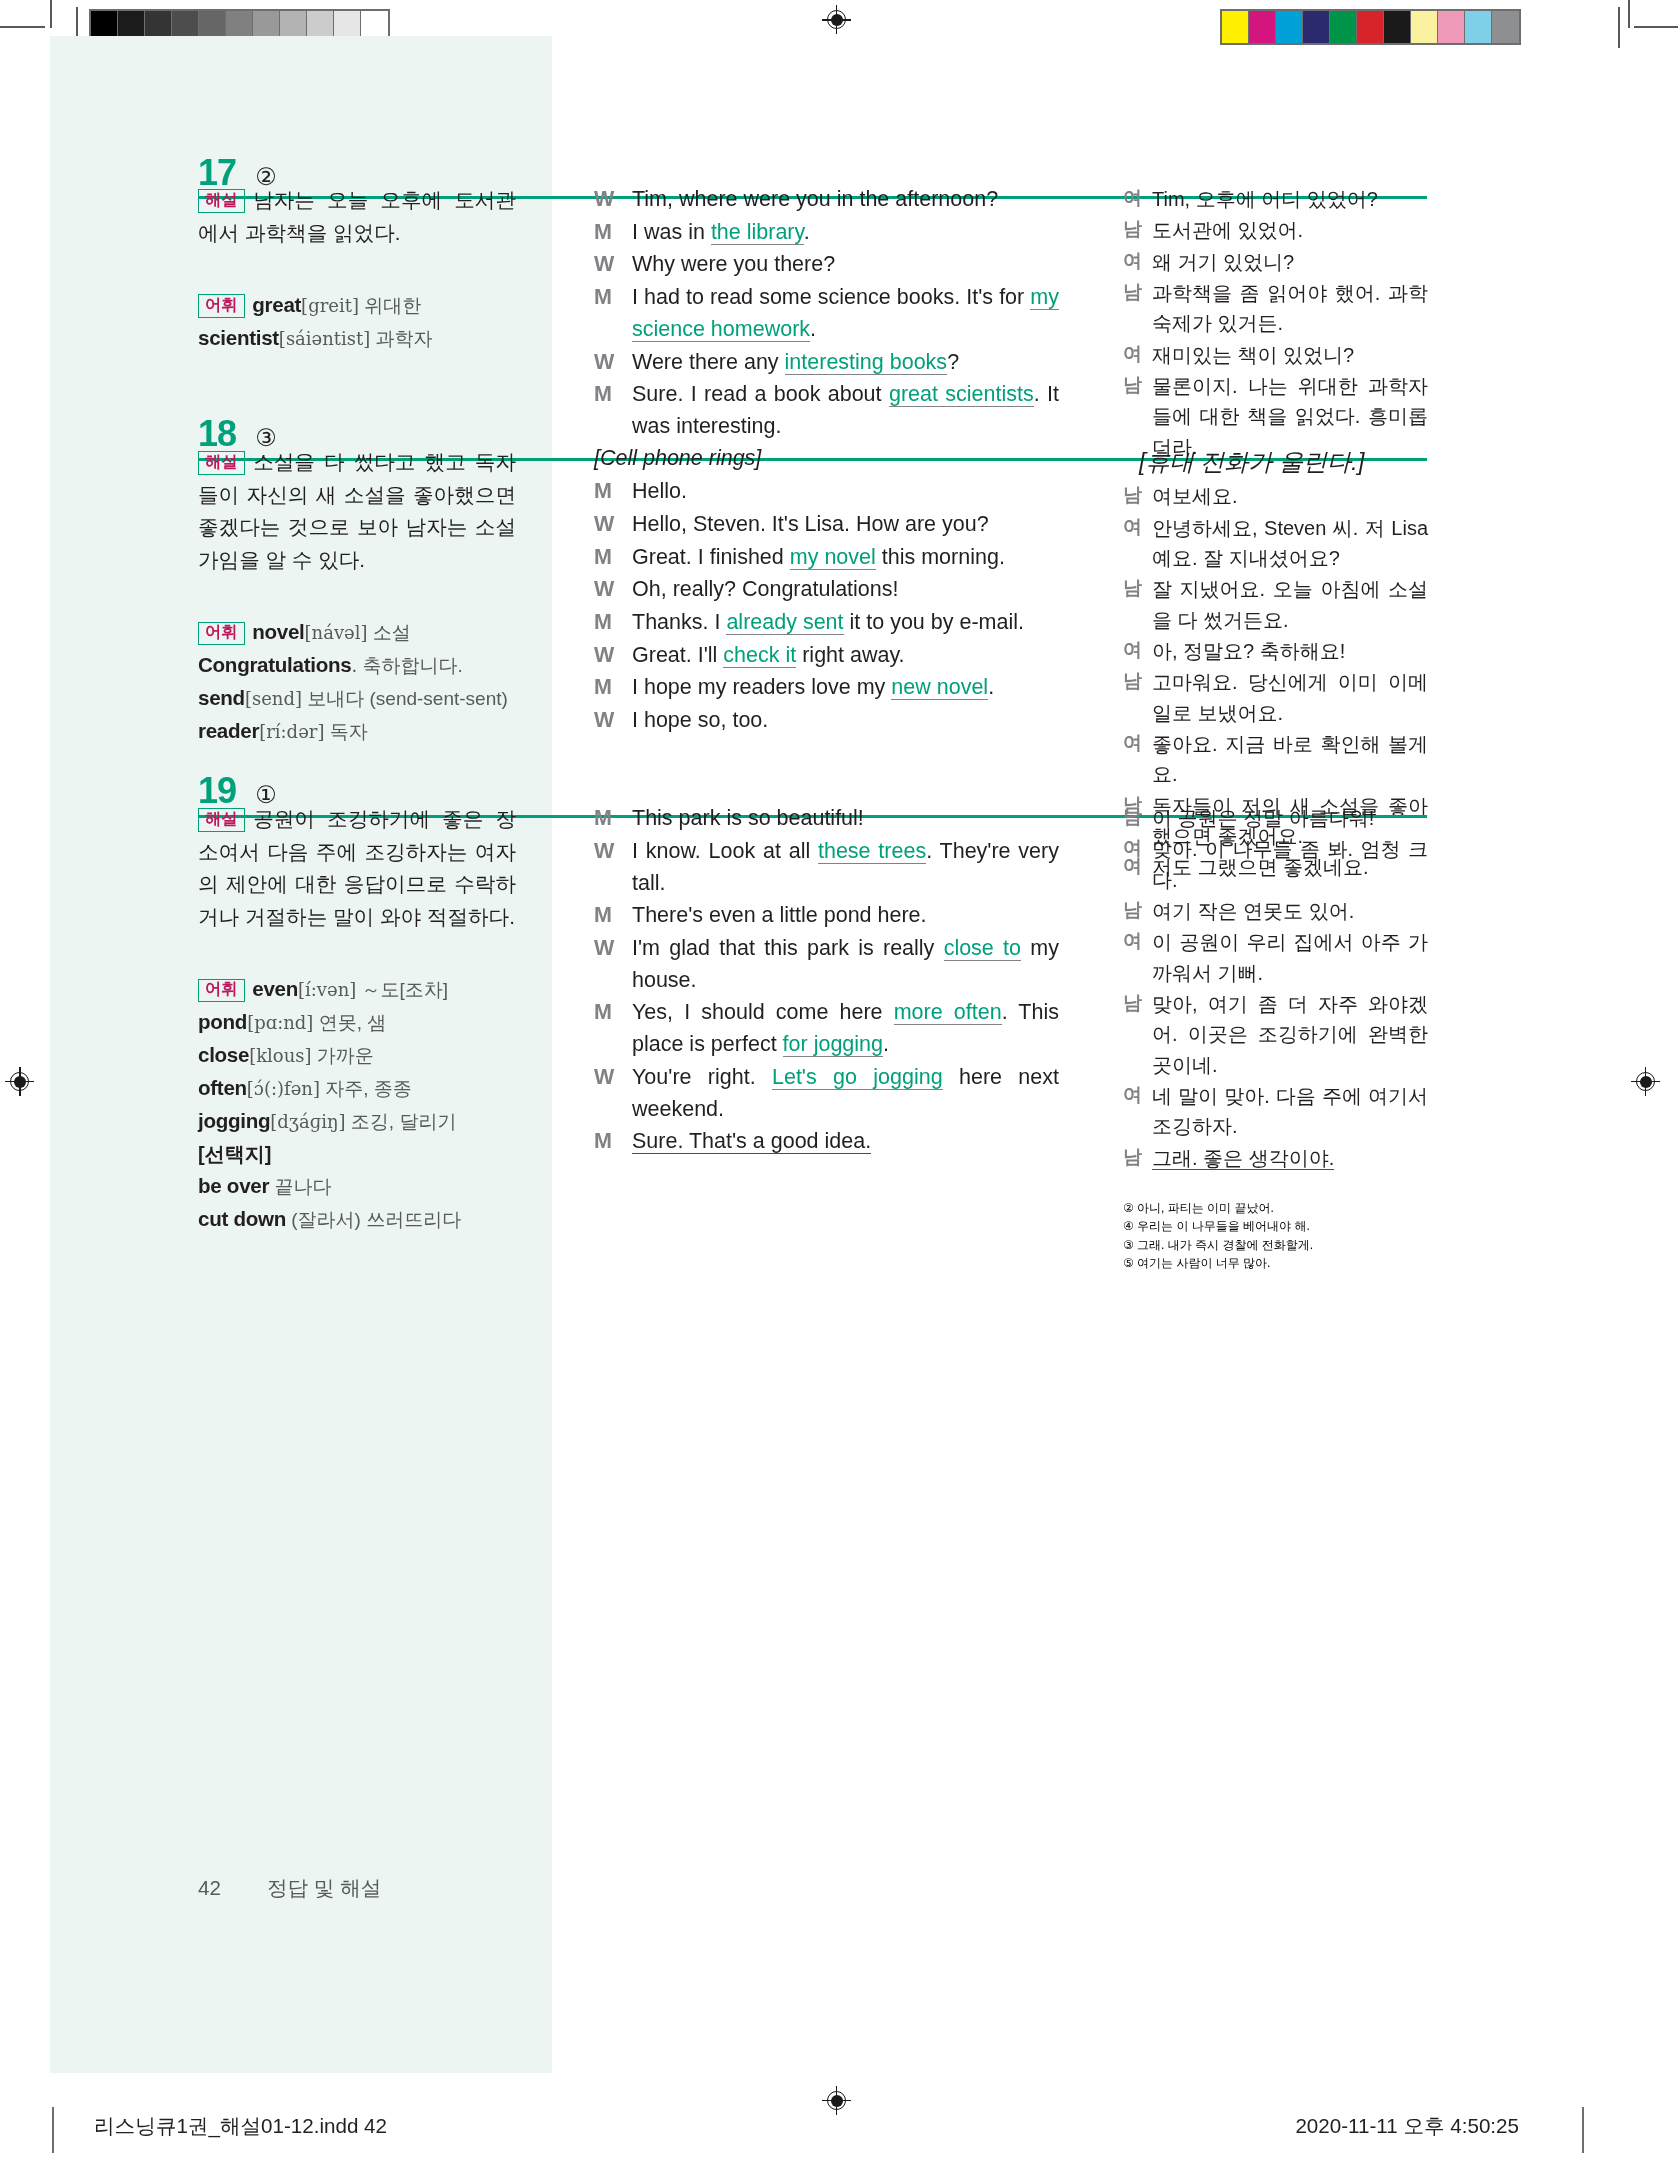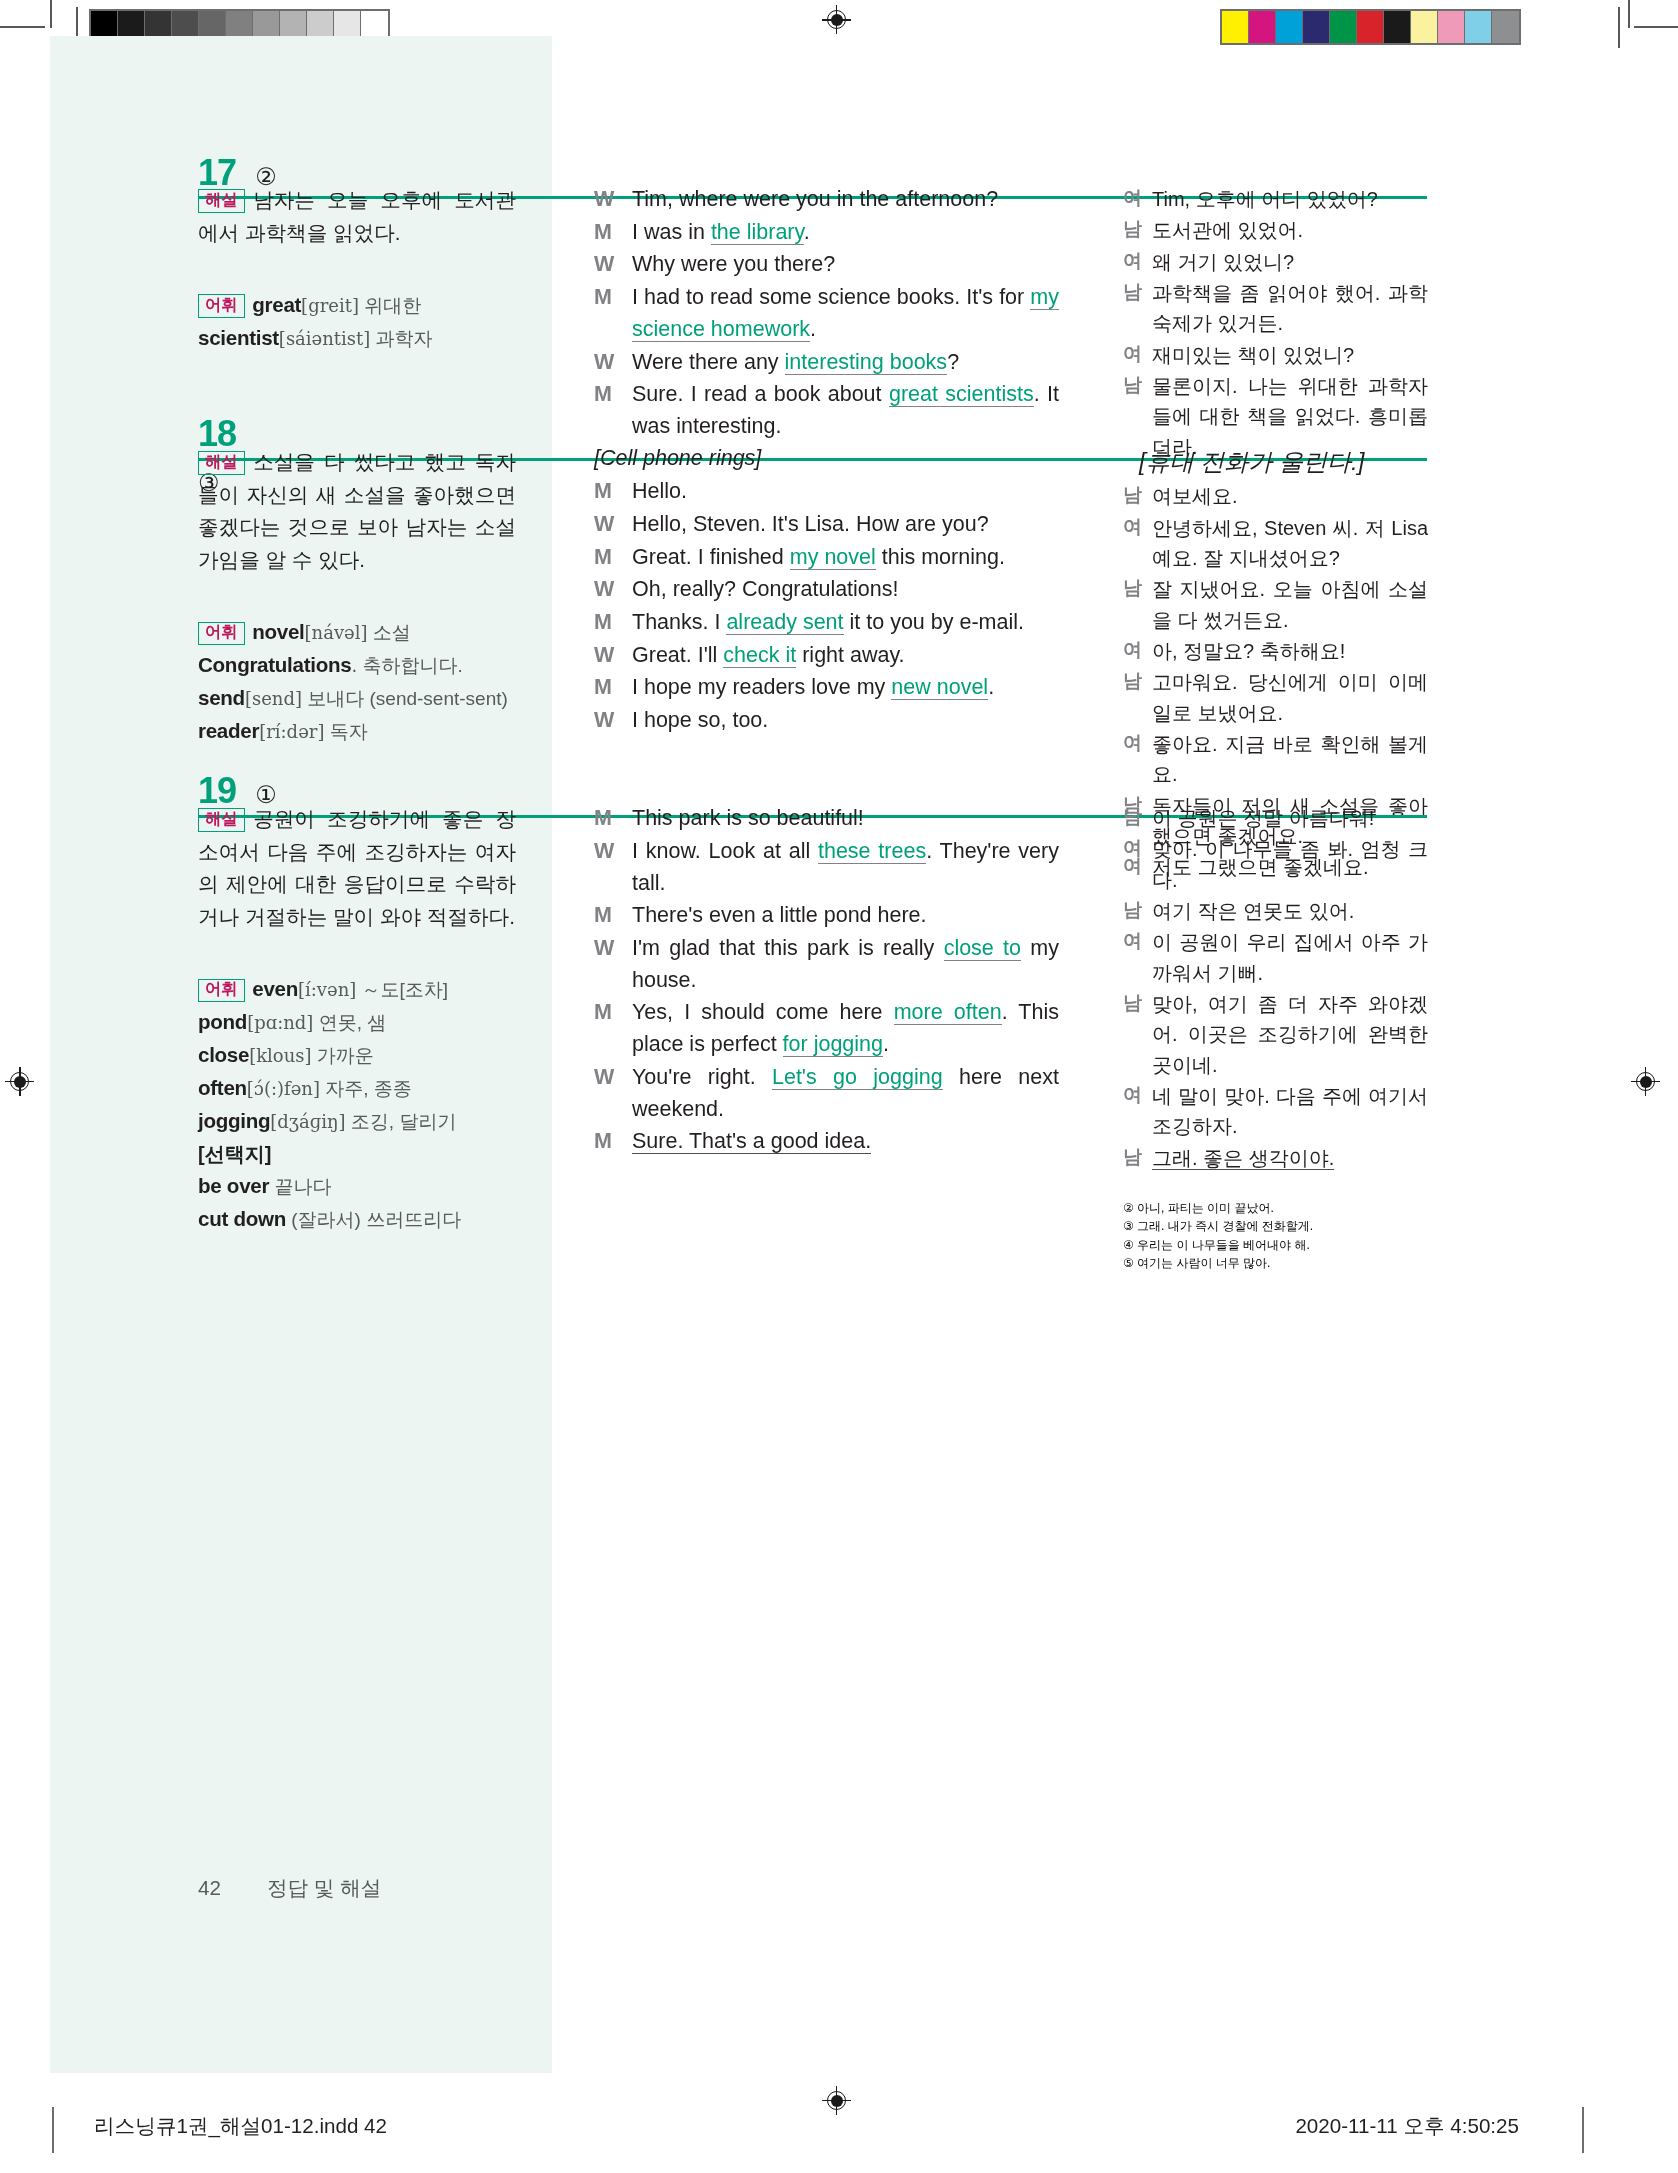--- a/index.html
+++ b/index.html
@@ -411,21 +411,21 @@
       </div>
       <div class="ko-line">
         <span class="ko-spk">여</span>
         <span class="ko-txt">재미있는 책이 있었니?</span>
       </div>
       <div class="ko-line">
         <span class="ko-spk">남</span>
         <span class="ko-txt">물론이지. 나는 위대한 과학자들에 대한 책을 읽었다. 흥미롭더라.</span>
       </div>
     </div>
-    <div class="q-head" style="top: 416px; flex-direction: column;">
+    <div class="q-head" style="top: 416px;">
       <span class="q-num">18</span>
       <span class="q-ans">③</span>
     </div>
     <div class="q-rule" style="top: 458px;"></div>
     <div class="leftcol" style="top: 446px;">
       <div class="expl"><span class="tag">해설</span>소설을 다 썼다고 했고 독자들이 자신의 새 소설을 좋아했으면 좋겠다는 것으로 보아 남자는 소설가임을 알 수 있다.</div>
       <div class="vocab" style="margin-top: 40px;">
         <div class="vocab-line"><span class="tag">어휘</span><span class="w-en">novel</span><span class="w-ipa">[návəl]</span><span class="w-ko"> 소설</span></div>
         <div class="vocab-line"><span class="w-en">Congratulations</span><span class="w-ipa">.</span><span class="w-ko"> 축하합니다.</span></div>
         <div class="vocab-line"><span class="w-en">send</span><span class="w-ipa">[send]</span><span class="w-ko"> 보내다</span><span class="w-extra"> (send-sent-sent)</span></div>
@@ -574,22 +574,22 @@
       <div class="ko-line">
         <span class="ko-spk">여</span>
         <span class="ko-txt">네 말이 맞아. 다음 주에 여기서 조깅하자.</span>
       </div>
       <div class="ko-line">
         <span class="ko-spk">남</span>
         <span class="ko-txt nojust"><span class="ul-black">그래. 좋은 생각이야.</span></span>
       </div>
       <div class="ko-choices">
         <div class="ko-choice">② 아니, 파티는 이미 끝났어.</div>
+        <div class="ko-choice">④ 우리는 이 나무들을 베어내야 해.</div>
         <div class="ko-choice">③ 그래. 내가 즉시 경찰에 전화할게.</div>
-        <div class="ko-choice">④ 우리는 이 나무들을 베어내야 해.</div>
         <div class="ko-choice">⑤ 여기는 사람이 너무 많아.</div>
       </div>
     </div>
   </div>
 
 <div id="page-footer">
   <span class="pgno">42</span>
   <span class="pglabel">정답 및 해설</span>
 </div>
 

